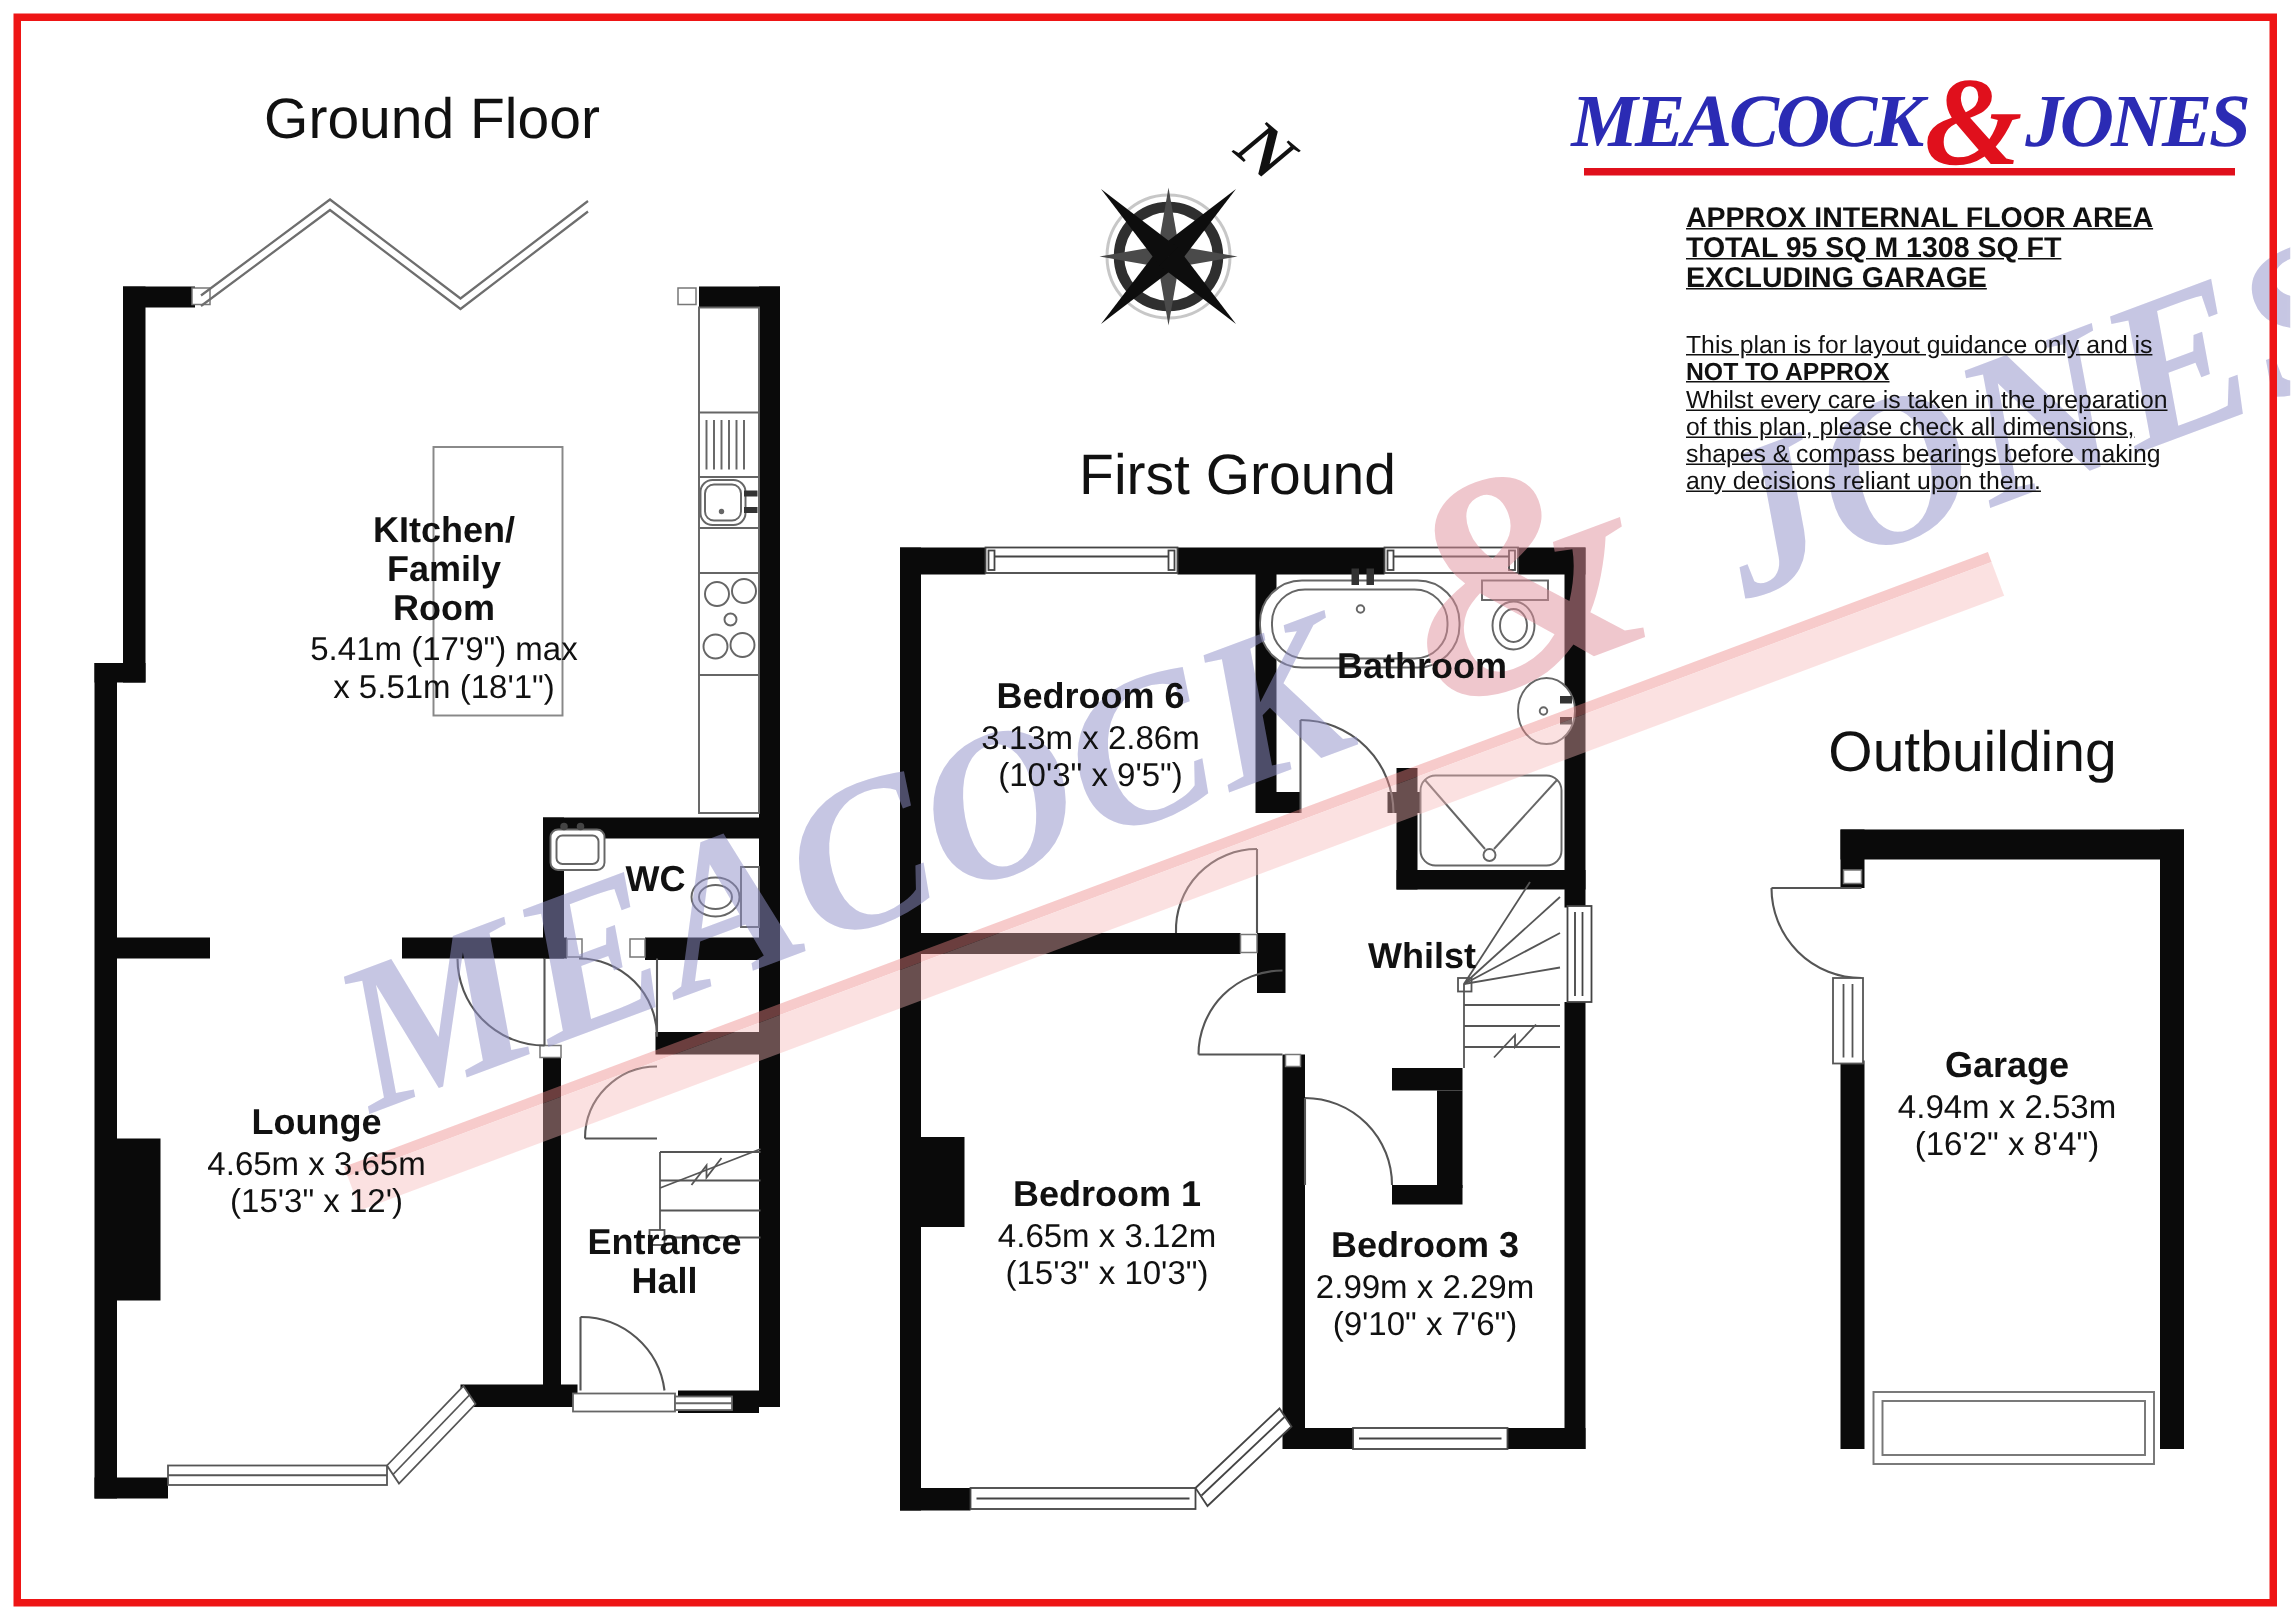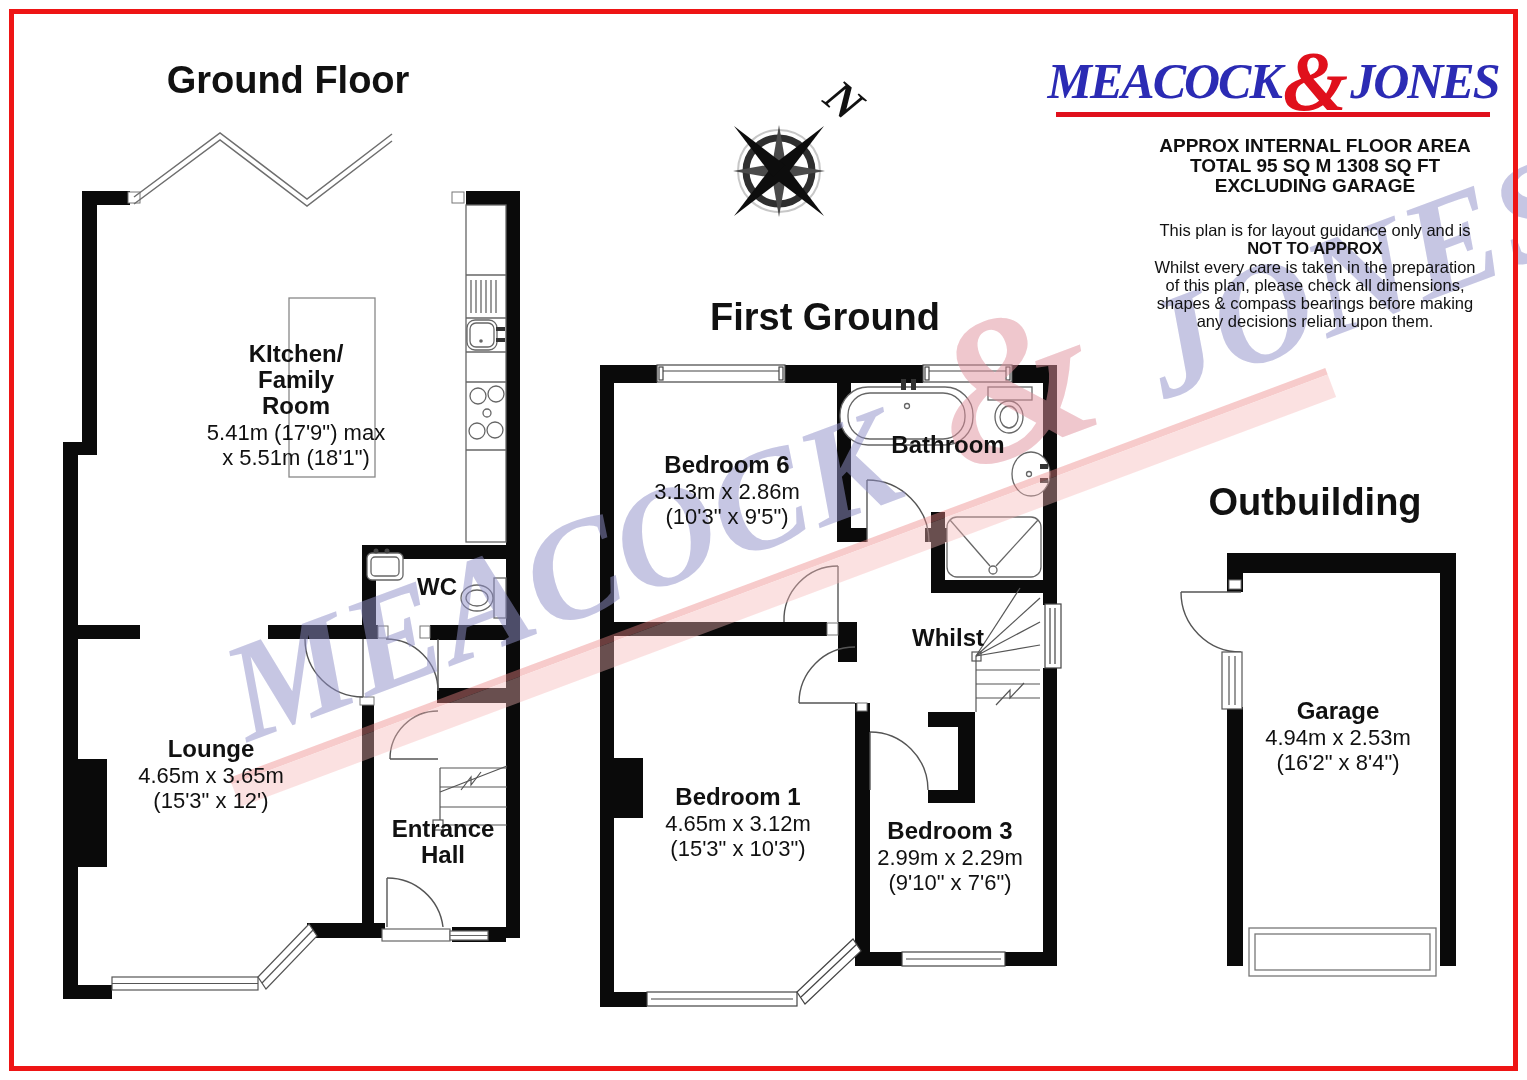--- a/index.html
+++ b/index.html
@@ -1,37 +1,37 @@
 <!DOCTYPE html>
 <html><head>
 <meta charset="utf-8">
 <style>
   html,body{margin:0;padding:0;background:#ffffff;}
   #canvas{position:relative;width:1527px;height:1080px;background:#ffffff;overflow:hidden;
           font-family:"Liberation Sans", sans-serif;}
   #red-frame{position:absolute;left:9px;top:9px;right:9px;bottom:9px;border:5px solid #ee1515;pointer-events:none;}
   #plan-svg{position:absolute;left:0;top:0;}
 
-  .floor-title{position:absolute;transform:translateX(-50%);font-size:38px;font-weight:bold;color:#111;
+  .floor-title{position:absolute;transform:translateX(-50%);font-size:38px;font-weight:normal;color:#111;
                white-space:nowrap;letter-spacing:0px;}
   .room-label{position:absolute;transform:translateX(-50%);text-align:center;color:#111;}
   .room-name{font-size:24px;font-weight:bold;line-height:1.08;margin-bottom:2px;}
   .room-name.big{font-size:24px;}
   .room-name.wrap-kitchen{width:126px;margin-left:auto;margin-right:auto;}
   .room-name.wrap-hall{width:138px;margin-left:auto;margin-right:auto;}
   .room-dims{font-size:22px;line-height:1.13;white-space:nowrap;}
 
   #logo{position:absolute;left:1050px;top:36px;width:446px;height:84px;display:flex;
         justify-content:center;align-items:baseline;gap:4px;
         font-family:"Liberation Serif", serif;font-style:italic;font-weight:bold;}
   #logo .logo-word{font-size:50px;color:#2b2bb4;letter-spacing:-2px;z-index:1;}
   #logo .logo-amp{font-size:84px;color:#e0101c;line-height:.8;transform:translateY(12px);z-index:3;margin:0 -2px;}
   #logo-underline{position:absolute;left:1056px;top:112px;width:434px;height:5px;background:#e0101c;z-index:2;}
 
-  #info-block{position:absolute;left:1124px;top:136px;width:382px;text-align:center;color:#111;}
+  #info-block{position:absolute;left:1124px;top:136px;width:382px;color:#111;text-decoration:underline;}
   .info-head{font-size:19px;font-weight:bold;line-height:1.04;}
   .info-body{font-size:16.5px;line-height:1.1;}
   .info-body.b{font-weight:bold;}
   .info-gap{height:26px;}
 </style>
 </head>
 <body>
 
 <div id="canvas">
 

